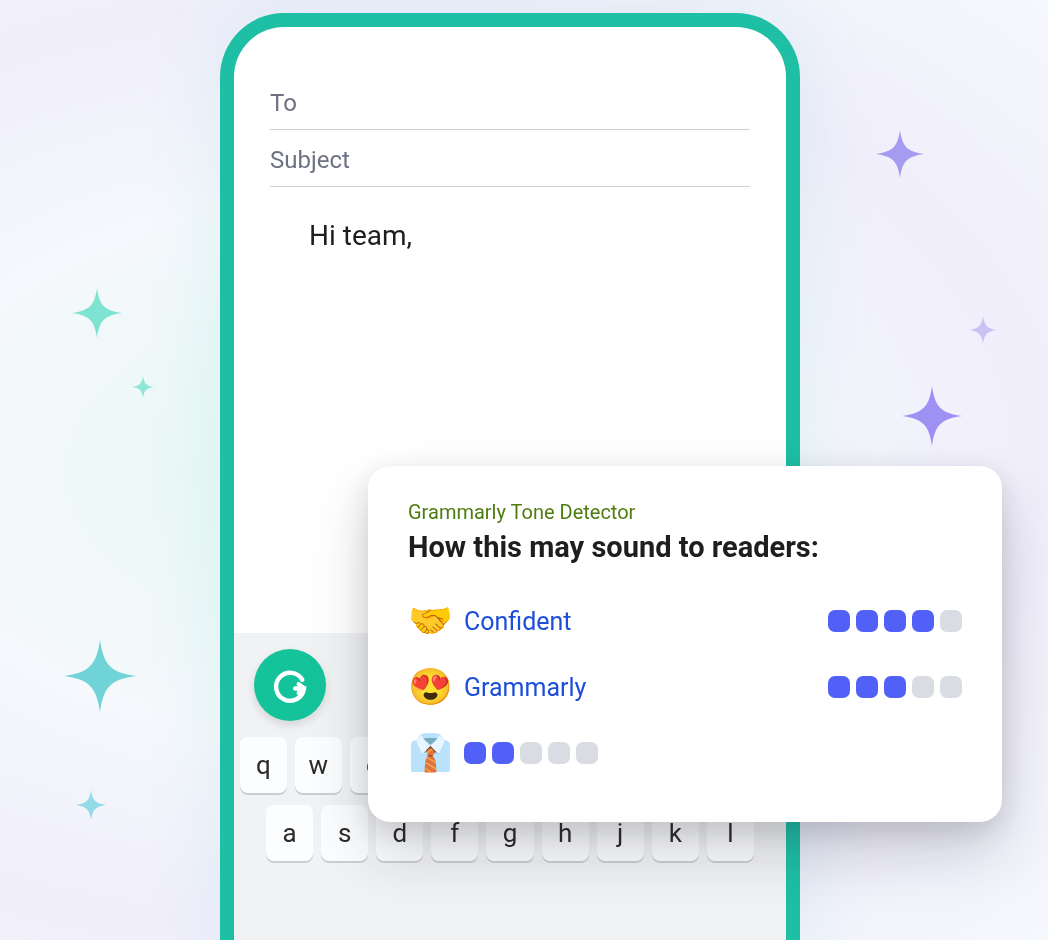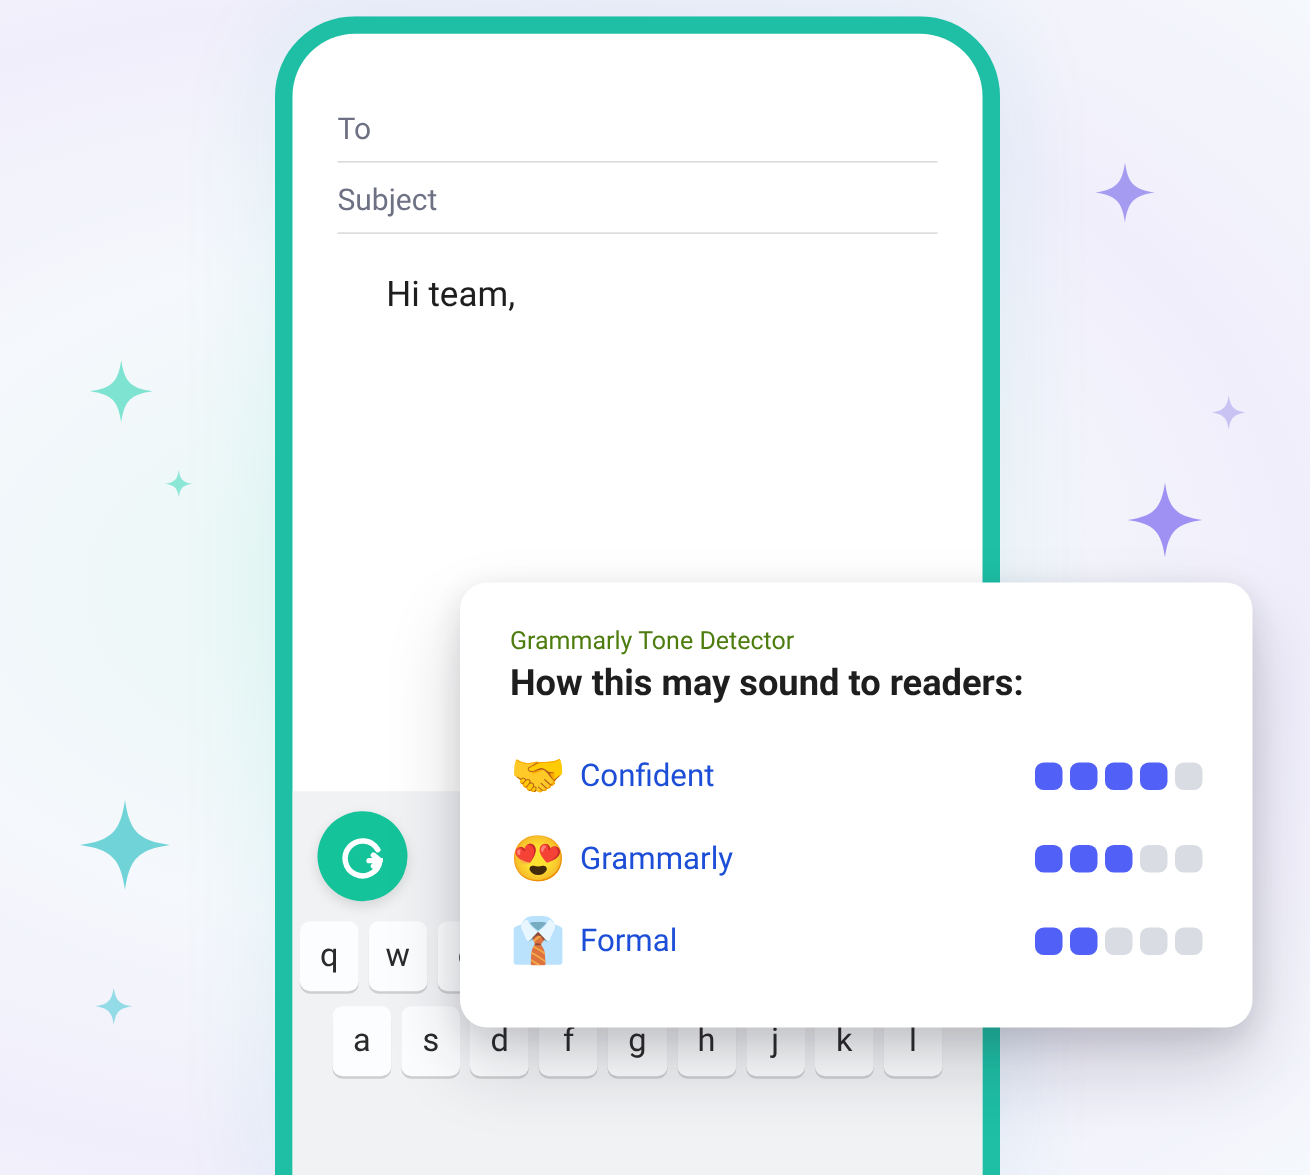--- a/index.html
+++ b/index.html
@@ -256,21 +256,20 @@
         <div class="tone-score">
           <div class="pip on"></div>
           <div class="pip on"></div>
           <div class="pip on"></div>
           <div class="pip"></div>
           <div class="pip"></div>
         </div>
       </div>
       <div class="tone-row">
         <div class="tone-emoji">👔</div>
-        <div class="tone-label">Formal</div>
         <div class="tone-score">
           <div class="pip on"></div>
           <div class="pip on"></div>
           <div class="pip"></div>
           <div class="pip"></div>
           <div class="pip"></div>
         </div>
       </div>
     </div>
 </div>

